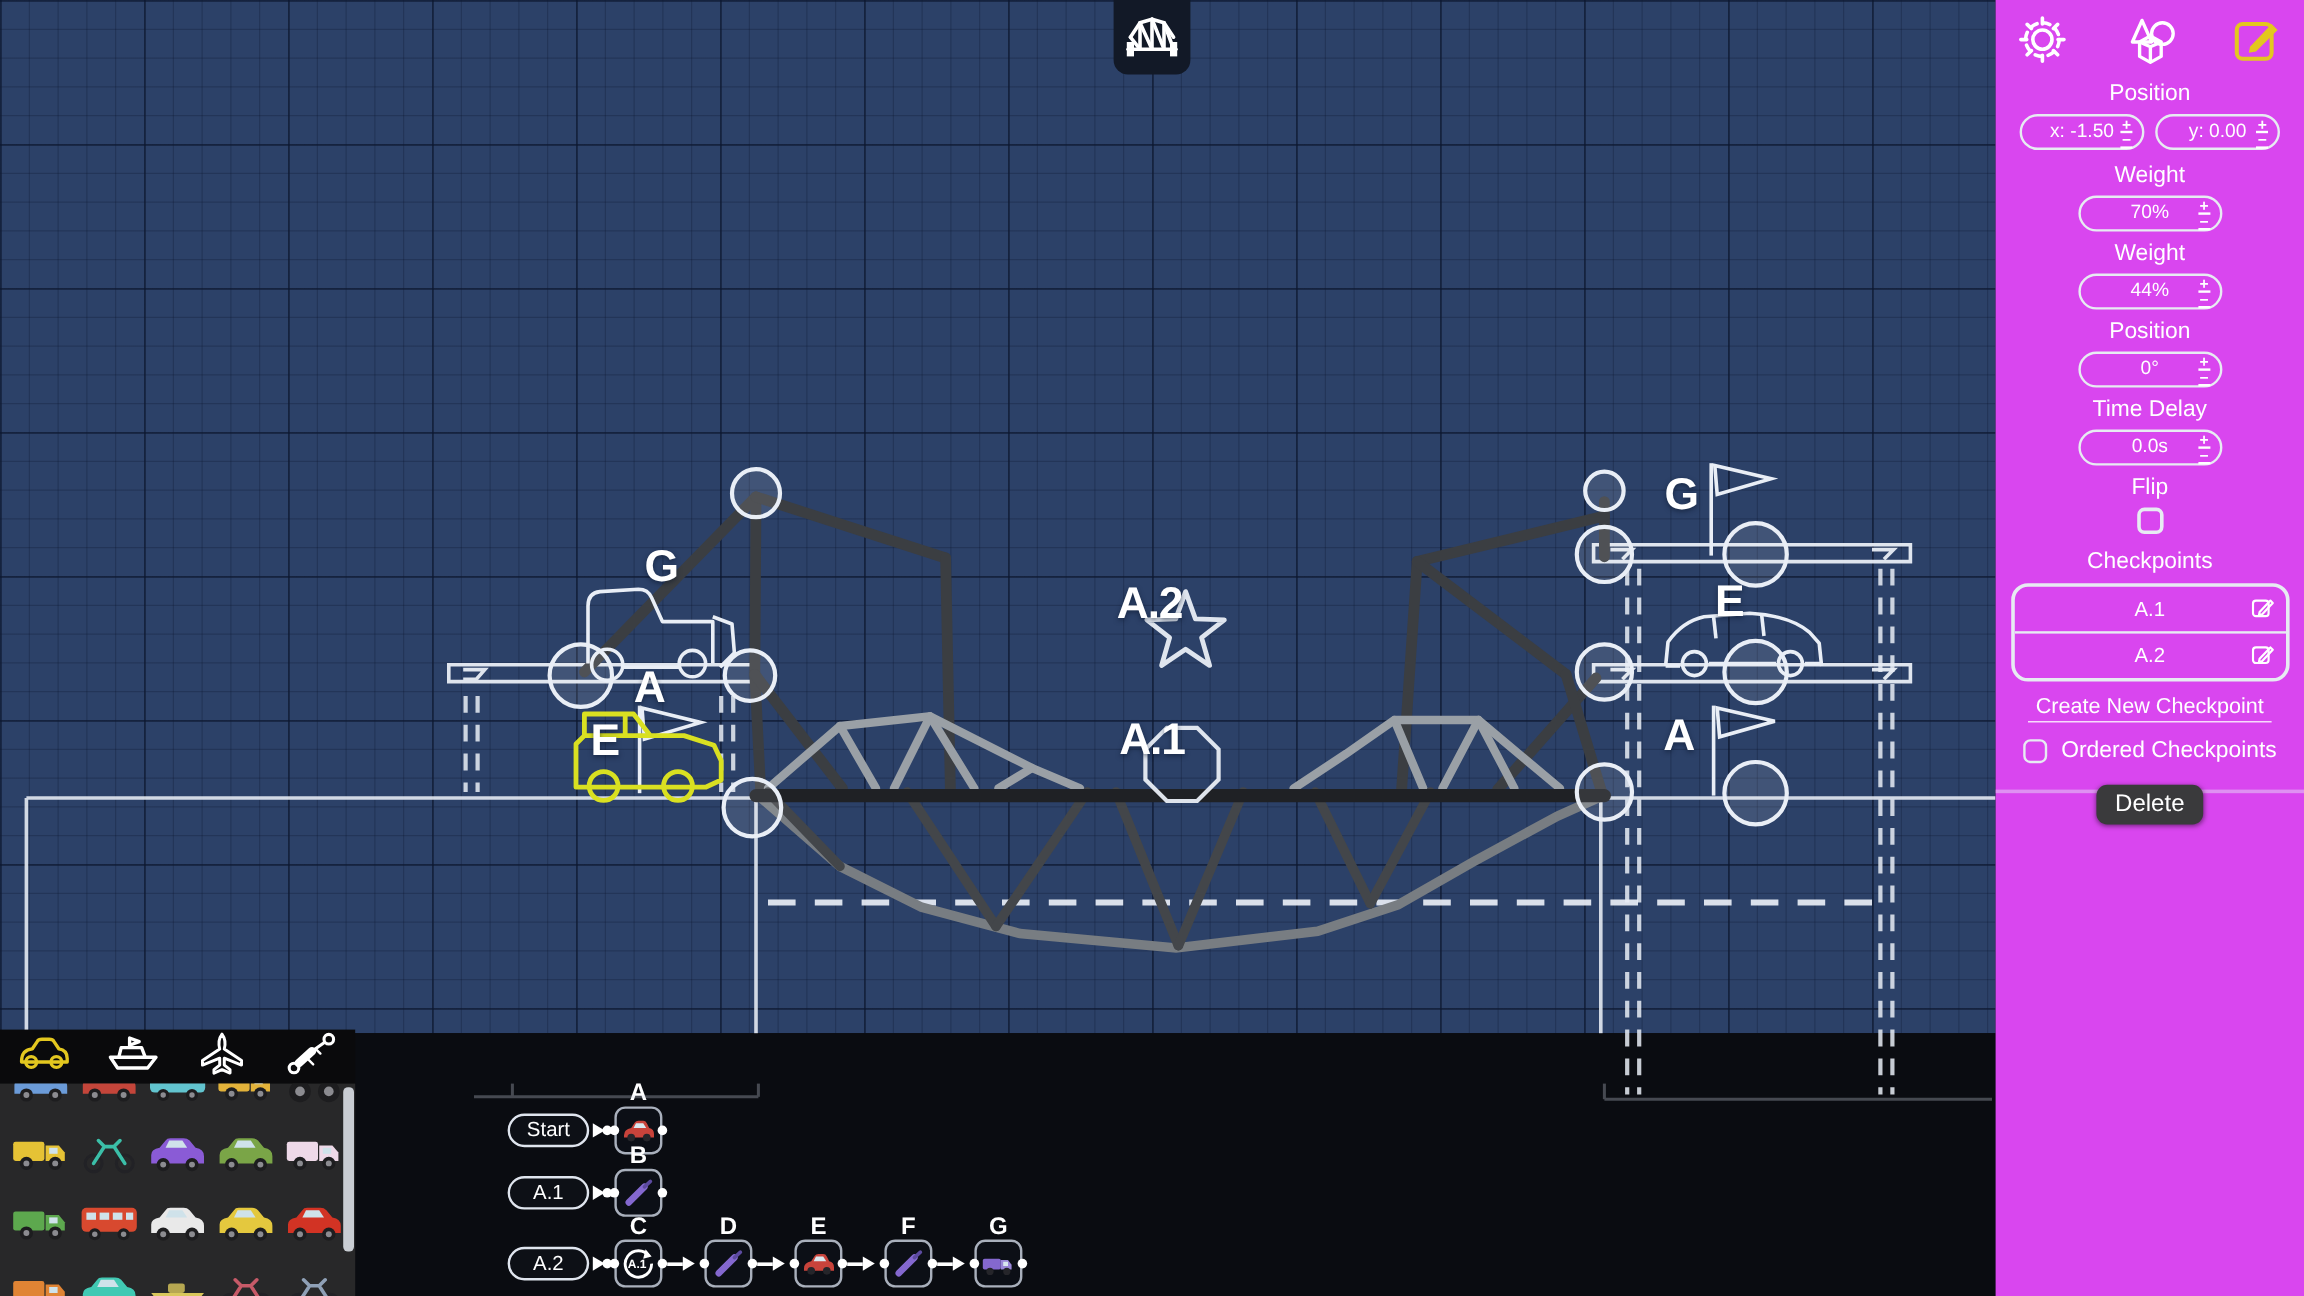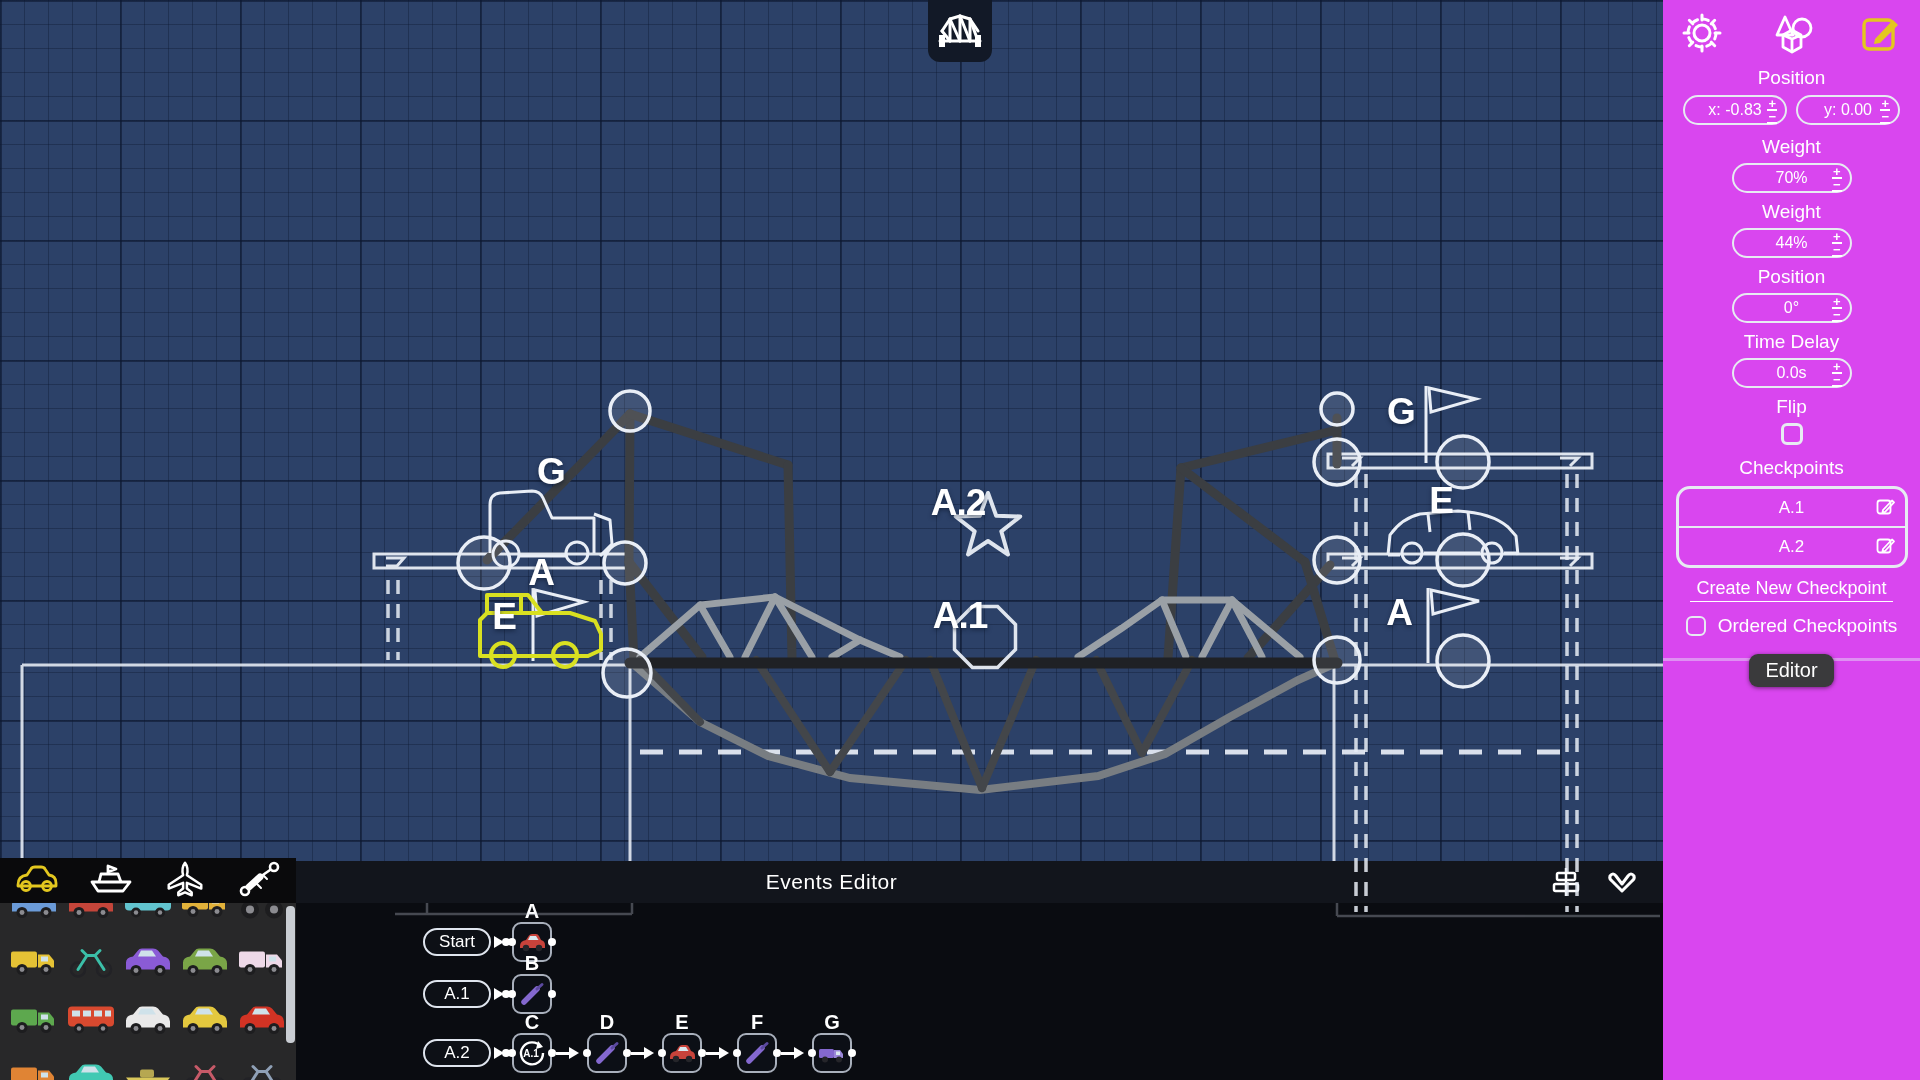--- a/index.html
+++ b/index.html
@@ -258,35 +258,20 @@
           <path d="M15,12 V34 M35,12 V34 M25,9 V34"></path>
             <path d="M7,24 L15,34 M15,12 L25,34 M25,9 L35,34 M35,12 L43,34"></path>
           <rect x="4" y="28" width="6" height="12" fill="#fff" stroke="none"></rect>
           <rect x="40" y="28" width="6" height="12" fill="#fff" stroke="none"></rect>
         </svg>
       </span>
     </div>
   </div>
 
   <div id="events-panel">
-    <div id="events-titlebar">
-      <div id="events-title">Events Editor</div>
-      <div class="evtbar-icon" id="align-icon">
-        <svg width="34" height="30" viewBox="0 0 34 30" fill="none" stroke="#fff" stroke-width="2.5">
-          <path d="M17,1 V29"></path>
-            <rect x="8" y="6" width="18" height="7" rx="1.5"></rect>
-            <rect x="5" y="17" width="24" height="7" rx="1.5"></rect>
-        </svg>
-      </div>
-      <div class="evtbar-icon" id="collapse-icon">
-        <svg width="34" height="30" viewBox="0 0 34 30" fill="none" stroke="#fff" stroke-width="4.5" stroke-linecap="round" stroke-linejoin="round">
-          <path d="M5,9 Q8,5 11,9 L17,17 L23,9 Q26,5 29,9 Q30,12 27,14 L17,24 L7,14 Q4,12 5,9 Z" stroke-width="3"></path>
-        </svg>
-      </div>
-    </div>
     <div id="events-graph">
         <div class="evt-trigger" style="left: 423px; top: 928px;">Start</div>
         <div class="evt-arrow" style="left: 494px; top: 936px;"></div>
         <div class="evt-dot" style="left: 502px; top: 938px;"></div>
         <div class="evt-node" title="red-car" style="left: 512px; top: 922px;">
           <svg width="30" height="26" viewBox="0 0 30 26">
             <path d="M3,17 Q3,12 9,11 L12,6.5 Q13,5 15,5 H19 Q21,5 22,7 L24,11 Q28,12 28,16 V19 H3 Z" fill="#c8433b"></path>
             <path d="M13,7 H19 L21.5,11 H11 Z" fill="#d9e8ef"></path>
             <circle cx="9" cy="19" r="3.2" fill="#25252a"></circle>
             <circle cx="22" cy="19" r="3.2" fill="#25252a"></circle>
@@ -597,21 +582,21 @@
         <svg width="44" height="44" viewBox="0 0 44 44" fill="none" stroke="#e3c71f" stroke-width="3.4" stroke-linejoin="round" stroke-linecap="round">
           <rect x="5" y="9" width="29" height="29" rx="5"></rect>
             <path d="M16,28 L34,9 L39,14 L21,32 L15,33 Z" fill="#e3c71f" stroke="none"></path>
         </svg>
       </div>
     </div>
 
     <div class="sb-label">Position</div>
     <div class="pill-row">
       <div class="pill">
-        <span>x: -0.83</span>
+        <span>x: -1.50</span>
         <span class="stepper">
             <span>+</span>
             <span>−</span>
           </span>
       </div>
       <div class="pill">
         <span>y: 0.00</span>
         <span class="stepper">
             <span>+</span>
             <span>−</span>
@@ -679,16 +664,16 @@
         </span>
       </div>
     </div>
     <div id="cp-create">Create New Checkpoint</div>
 
     <div id="ordered-row">
       <div class="checkbox"></div>
       <div id="ordered-label">Ordered Checkpoints</div>
     </div>
 
-    <div id="delete-btn">Editor</div>
+    <div id="delete-btn">Delete</div>
   </div>
 
 </div>
 
 </body></html>

